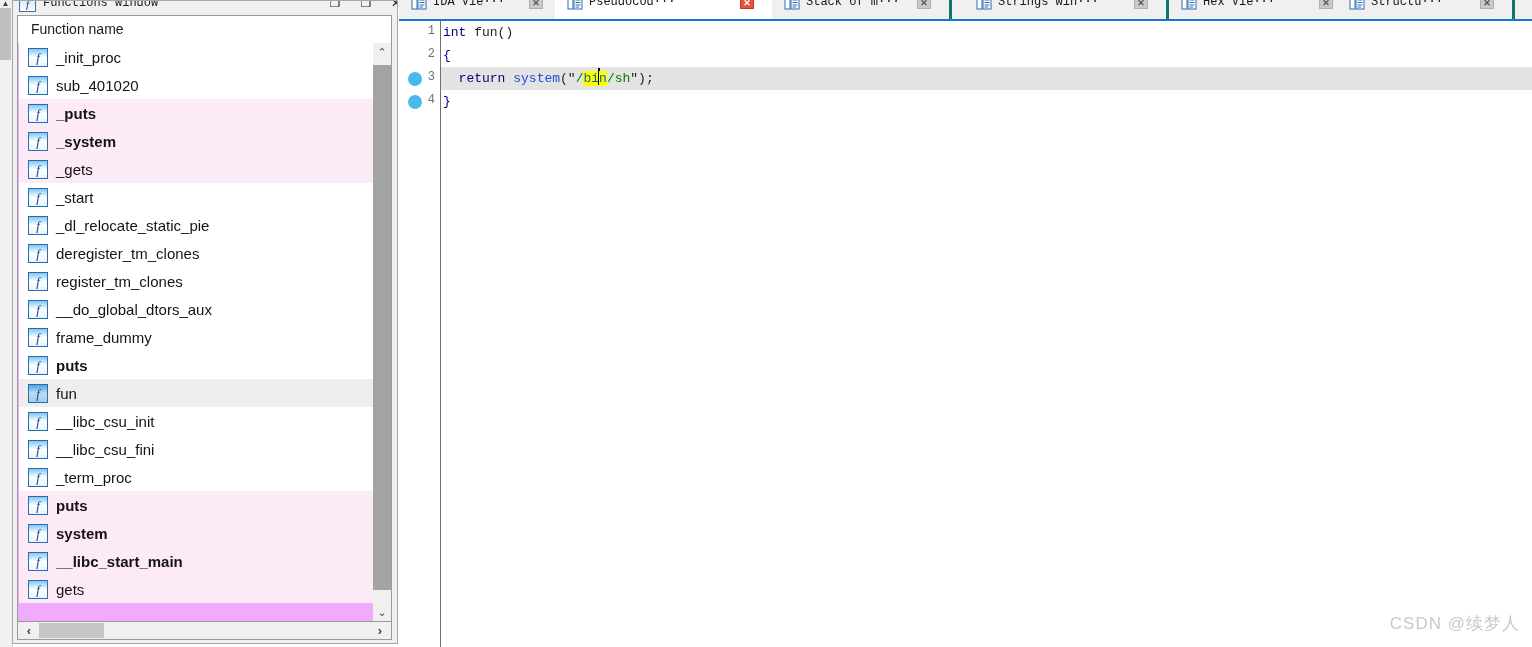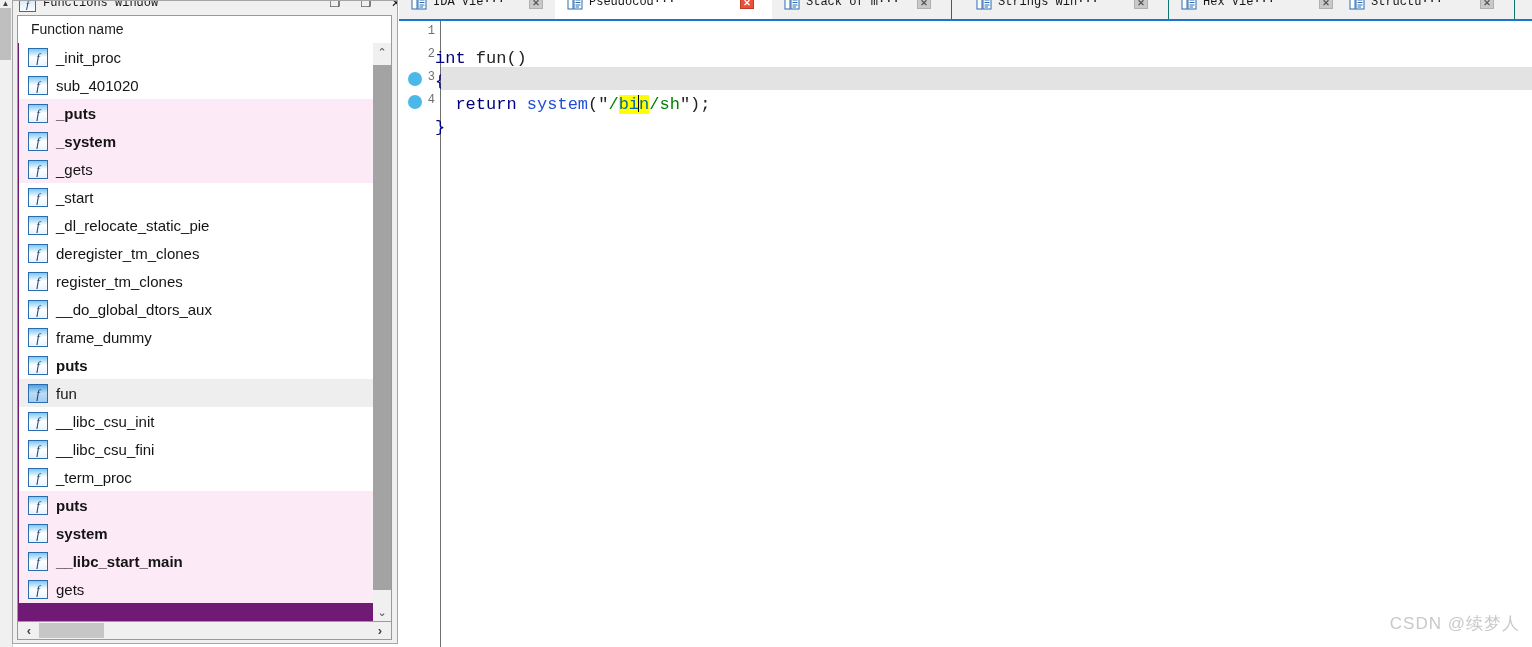--- a/index.html
+++ b/index.html
@@ -20,21 +20,21 @@
   .fn-window{position:absolute;left:12px;top:0;width:386px;height:644px;background:#f0f0f0;border:1px solid #a6a6a6;box-sizing:border-box;}
   .fn-title{position:absolute;left:0;top:0;width:100%;height:14px;background:#f0f0f0;overflow:hidden;}
   .fn-title-icon{position:absolute;left:6px;top:-4px;width:17px;height:15px;border:1px solid #3a6ea5;background:linear-gradient(#cfe6fb,#ffffff);box-sizing:border-box;}
   .fn-title-icon span{display:block;font-family:"Liberation Serif",serif;font-style:italic;font-size:11px;line-height:13px;text-align:center;color:#16397a;}
   .fn-title-text{position:absolute;left:30px;top:-5px;font-family:"Liberation Mono",monospace;font-size:12px;color:#1a1a1a;white-space:nowrap;}
   .win-btn{position:absolute;top:-5px;width:18px;height:14px;color:#1a1a1a;font-size:12px;line-height:14px;text-align:center;font-family:"Liberation Sans",sans-serif;}
   .win-max{left:313px;}
   .win-restore{left:344px;}
   .win-close{left:374px;}
 
-  .fn-body{position:absolute;left:4px;top:14px;width:375px;height:607px;background:#701a75;border:1px solid #9a9a9a;box-sizing:border-box;overflow:hidden;}
+  .fn-body{position:absolute;left:4px;top:14px;width:375px;height:607px;background:#f0abfc;border:1px solid #9a9a9a;box-sizing:border-box;overflow:hidden;}
   .fn-header{position:absolute;left:0;top:0;width:100%;height:27px;background:#ffffff;}
   .fn-header-label{position:absolute;left:13px;top:5px;font-size:14px;color:#1c1c1c;}
 
   .fn-list{position:absolute;left:1px;top:27px;width:355px;height:578px;overflow:hidden;}
   .fn-row{position:relative;height:28px;background:#ffffff;display:flex;align-items:center;}
   .fn-row.pink{background:#fdeaf7;}
   .fn-row.sel{background:#eeeeee;}
   .fn-icon{flex:0 0 auto;width:20px;height:19px;margin-left:9px;margin-right:8px;border:1px solid #2b6cb0;box-sizing:border-box;background:linear-gradient(#7ec8f2 0%,#ffffff 48%,#e8f4fd 100%);position:relative;}
   .fn-row.sel .fn-icon{background:linear-gradient(#4da3e0 0%,#bcdcf5 48%,#9fcdf0 100%);}
   .fn-icon i{position:absolute;left:0;right:0;top:1px;font-family:"Liberation Serif",serif;font-style:italic;font-size:13px;line-height:16px;text-align:center;color:#1e3f78;}
@@ -49,35 +49,35 @@
 
   
   .hscroll{position:absolute;left:4px;bottom:3px;width:375px;height:19px;background:#f0f0f0;border:1px solid #9a9a9a;box-sizing:border-box;}
   .hscroll .hs-left{position:absolute;left:2px;top:0;width:18px;height:17px;text-align:center;line-height:17px;font-size:13px;color:#444;font-weight:bold;}
   .hscroll .hs-right{position:absolute;right:2px;top:0;width:18px;height:17px;text-align:center;line-height:17px;font-size:13px;color:#444;font-weight:bold;}
   .hscroll .hs-thumb{position:absolute;left:21px;top:1px;width:65px;height:15px;background:#c6c6c6;}
 
   
   .right-pane{position:absolute;left:399px;top:0;width:1133px;height:647px;background:#ffffff;}
   .tabbar{position:absolute;left:0;top:0;width:100%;height:20px;background:#f0f0f0;overflow:hidden;}
-  .tab{position:absolute;top:0;height:20px;background:#f0f0f0;border-right:1px solid #0f766e;box-sizing:border-box;}
+  .tab{position:absolute;top:0;height:20px;background:#f0f0f0;border-right:3px solid #0f766e;box-sizing:border-box;}
   .tab.active{background:#ffffff;}
   .tab-icon{position:absolute;left:12px;top:-4px;width:16px;height:14px;}
   .tab-label{position:absolute;left:34px;top:-5px;font-family:"Liberation Mono",monospace;font-size:12px;color:#141414;white-space:nowrap;}
   .tab-close{position:absolute;top:-3px;width:14px;height:12px;background:#c9c9c9;border:1px solid #b0b0b0;box-sizing:border-box;font-size:9px;line-height:10px;text-align:center;color:#555;font-weight:bold;}
   .tab-close.red{background:#e8503a;border-color:#c03a26;color:#ffffff;}
   .tab-underline{position:absolute;left:0;top:19px;width:100%;height:2px;background:#1976c8;}
 
   .code-area{position:absolute;left:0;top:21px;width:1133px;height:626px;background:#ffffff;}
   .code-gutter{position:absolute;left:0;top:0;width:38px;height:626px;background:#ffffff;}
   .code-sep{position:absolute;left:41px;top:0;width:1px;height:626px;background:#6f6f6f;}
   .code-line{position:absolute;left:0;width:1133px;height:23px;}
   .bp-dot{position:absolute;left:9px;top:5px;width:14px;height:14px;border-radius:50%;background:#4bb8ea;}
   .ln{position:absolute;left:20px;top:3px;width:16px;text-align:right;font-family:"Liberation Mono",monospace;font-size:12px;color:#707070;}
-  .code-text{position:absolute;left:36px;top:0px;font-family:"Liberation Mono",monospace;font-size:17px;line-height:23px;white-space:pre;color:#232323;margin-top:26px;}
+  .code-text{position:absolute;left:44px;top:0px;font-family:"Liberation Mono",monospace;font-size:13px;line-height:23px;white-space:pre;color:#232323;}
   .code-hl-row{position:absolute;left:42px;top:0;width:1091px;height:23px;background:#e3e3e3;}
   .c-kw{color:#00007f;font-weight:normal;}
   .c-fn{color:#1f4fd8;}
   .c-str{color:#008000;}
   .c-pun{color:#232323;}
   .hl-yellow{background:#ffff00;color:#0369a1;}
   .caret{display:inline-block;width:0;border-left:2px solid #000000;height:17px;vertical-align:-3px;margin:0 -1px;}
 
   .watermark{position:absolute;right:12px;bottom:12px;font-size:17px;color:#c9c9c9;letter-spacing:1px;white-space:nowrap;}
 </style>

